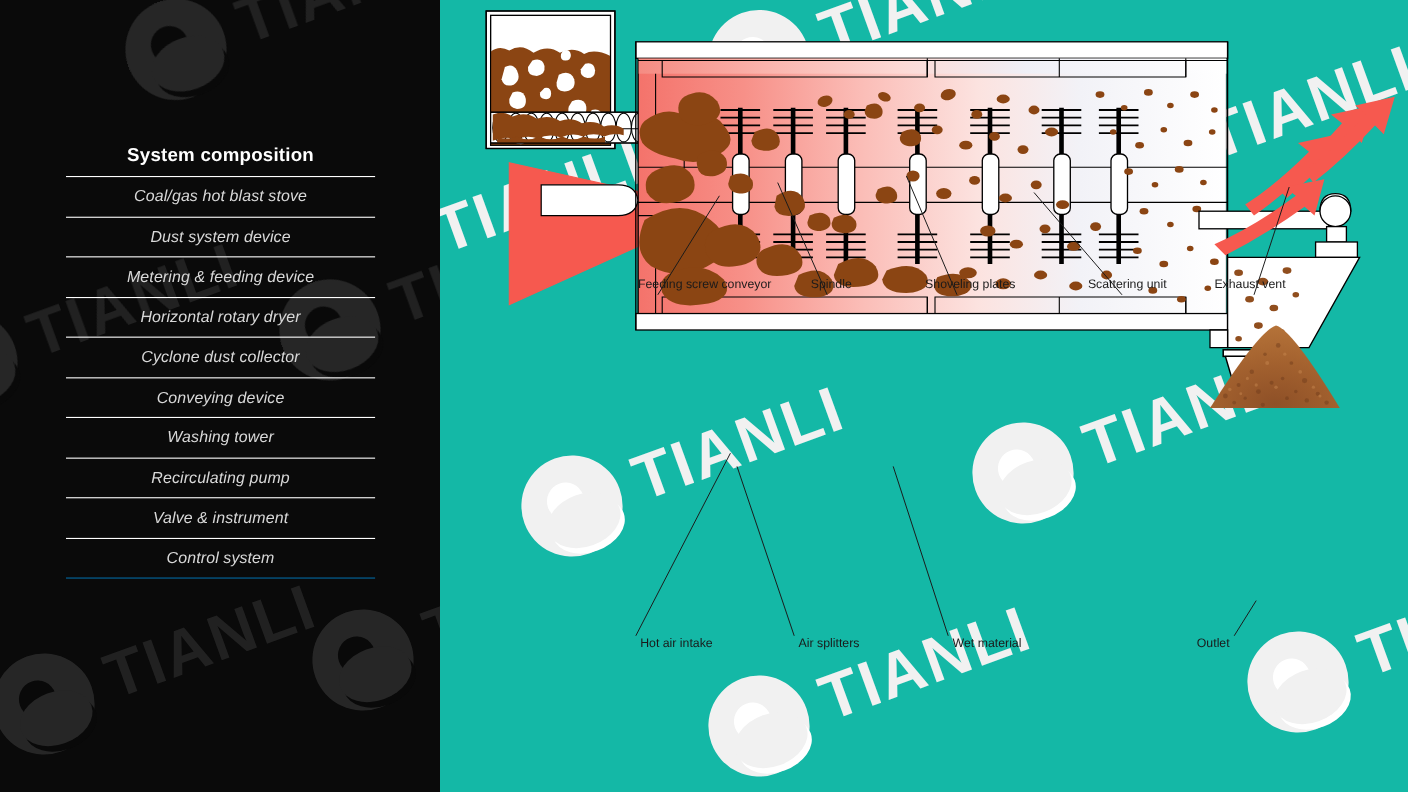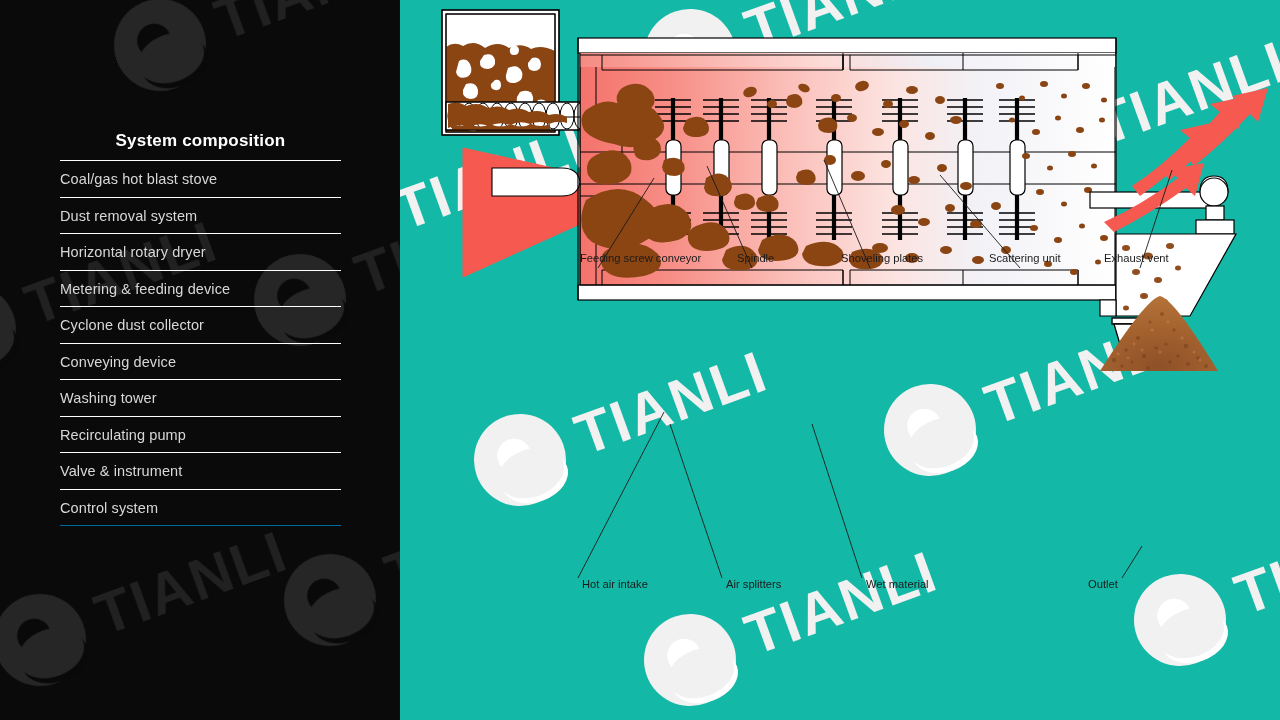--- a/index.html
+++ b/index.html
@@ -18,23 +18,23 @@
   }
   .sidebar-wm { position:absolute; inset:0; pointer-events:none; opacity:1; }
   .sb-list {
     position:absolute; left:60px; top:131px; width:281px;
   }
   .sb-title {
     color:#ffffff; font-size:17px; font-weight:bold; text-align:center;
     padding-bottom:9px; letter-spacing:.2px;
   }
   .sb-row {
-    color:#d8d8d8; font-size:14.5px; 
+    color:#d8d8d8; font-size:14.5px; text-align:center;
     border-top:1px solid #ffffff;
-    padding:11px 0 10px 0; letter-spacing:.1px; line-height:1;
+    padding:11px 0 10px 0; letter-spacing:.1px; line-height:1;font-style:italic;
   }
   .sb-row:last-child { border-bottom:1px solid #0369a1; }
 
   
   .content {
     position:absolute; left:400px; top:0; width:880px; height:720px;
     background:#14b8a6; overflow:hidden;
   }
   .content-wm { position:absolute; inset:0; pointer-events:none; }
 
@@ -73,23 +73,23 @@
         <use href="#wmark" transform="translate(-30,330) rotate(-20)"></use>
         <use href="#wmark" transform="translate(300,300) rotate(-20)"></use>
         <use href="#wmark" transform="translate(40,640) rotate(-20)"></use>
         <use href="#wmark" transform="translate(330,600) rotate(-20)"></use>
       </g>
     </svg>
 
     <div class="sb-list">
       <div class="sb-title">System composition</div>
       <div class="sb-row">Coal/gas hot blast stove</div>
-      <div class="sb-row">Dust removal system</div>
+      <div class="sb-row">Dust system device</div>
+      <div class="sb-row">Metering &amp; feeding device</div>
       <div class="sb-row">Horizontal rotary dryer</div>
-      <div class="sb-row">Metering &amp; feeding device</div>
       <div class="sb-row">Cyclone dust collector</div>
       <div class="sb-row">Conveying device</div>
       <div class="sb-row">Washing tower</div>
       <div class="sb-row">Recirculating pump</div>
       <div class="sb-row">Valve &amp; instrument</div>
       <div class="sb-row">Control system</div>
     </div>
   </div>
 
   <div class="content">

